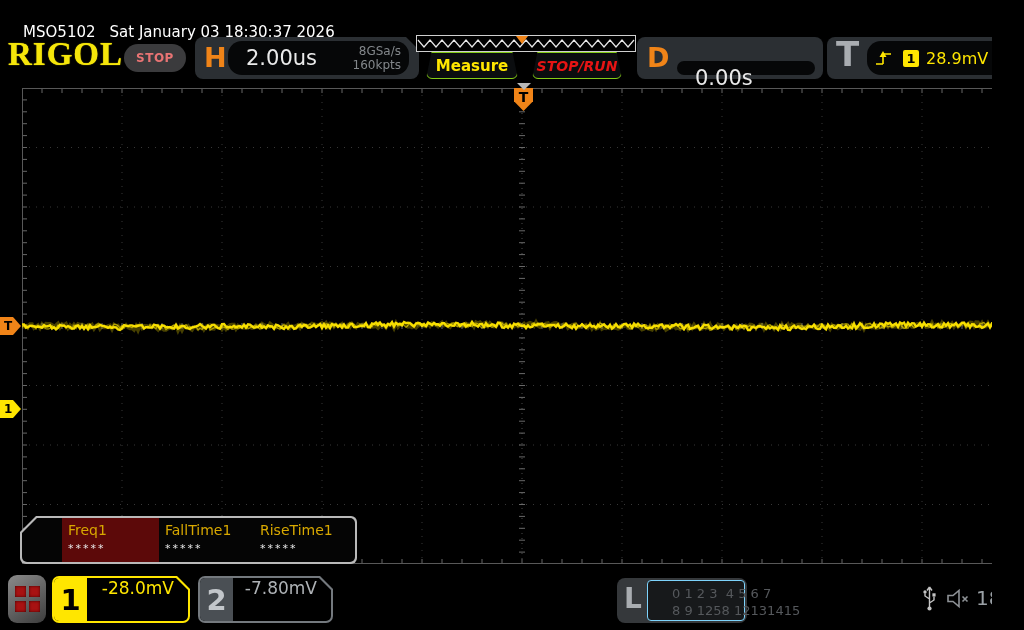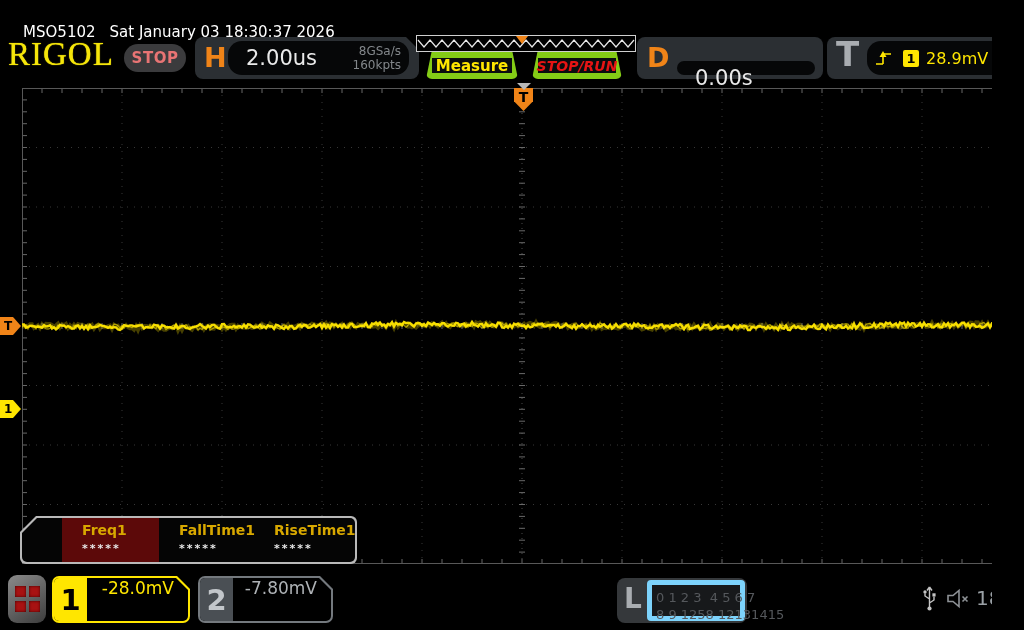--- a/index.html
+++ b/index.html
@@ -7,24 +7,24 @@
   body{font-family:"DejaVu Sans","Liberation Sans",sans-serif;}
   .screen{position:relative;width:992px;height:630px;background:#000;overflow:hidden;}
   .abs{position:absolute;}
 
   
   .topbar{left:4px;top:5px;color:#fff;font-size:15px;white-space:pre;}
   .topbar .model{margin-right:14px;}
 
   
   .brand{left:8px;top:36px;font-family:"Liberation Serif","DejaVu Serif",serif;
-         font-weight:normal;font-size:33px;color:#f5e50a;letter-spacing:1px;
+         font-weight:bold;font-size:33px;color:#f5e50a;letter-spacing:1px;
          text-shadow:0 0 1px #f5e50a;}
   .stop-pill{left:124px;top:44px;width:62px;height:28px;background:#3b3b3d;border-radius:16px;
-         color:#e87474;font-weight:bold;font-size:15px;display:flex;align-items:center;justify-content:center;letter-spacing:0.5px;}
+         color:#e87474;font-weight:bold;font-size:12px;display:flex;align-items:center;justify-content:center;letter-spacing:0.5px;}
   .hdr-block{background:#2b2f33;border-radius:8px;height:42px;top:37px;}
   .cut-tr{clip-path:polygon(0 0,calc(100% - 13px) 0,100% 13px,100% 100%,0 100%);}
   .hdr-letter{font-size:27px;font-weight:bold;color:#f08418;line-height:42px;}
   .hdr-pill{position:absolute;top:4px;bottom:4px;background:#060708;border-radius:14px;}
   .h-block{left:195px;width:224px;}
   .h-block .hdr-letter{position:absolute;left:9px;top:0;}
   .h-block .hdr-pill{left:33px;right:10px;}
   .tb-main{position:absolute;left:18px;top:5px;font-size:21px;color:#eaeaea;}
   .tb-rates{position:absolute;right:8px;top:3px;text-align:right;font-size:12px;color:#83878b;line-height:14px;}
   .d-block{left:637px;width:186px;}
@@ -34,21 +34,21 @@
   .t-block .hdr-letter{position:absolute;left:9px;top:-4px;font-size:34px;color:#a9adb1;}
   .t-block .hdr-pill{left:40px;right:5px;display:flex;align-items:center;}
   .trig-src{display:inline-block;background:#ffe600;color:#000;font-weight:bold;font-size:13px;
             width:16px;height:17px;line-height:17px;text-align:center;border-radius:2px;margin:0 7px 0 10px;}
   .trig-level{color:#ffe600;font-size:16px;}
   .trig-mode{color:#8fd420;font-size:15px;margin-left:14px;}
 
   
   .wave-strip{left:416px;top:35px;width:220px;height:17px;background:#000;border:1px solid #cfcfcf;}
   .wave-tri{left:516px;top:36px;width:0;height:0;border-left:6px solid transparent;border-right:6px solid transparent;border-top:8px solid #f08418;}
-  .hdr-btn{top:52px;height:27px;background:#0b0d0f;border:6px solid #84cc16;border-radius:6px;
+  .hdr-btn{top:52px;height:27px;background:#0b0d0f;border:1px solid #84cc16;border-radius:6px;
            display:flex;align-items:center;justify-content:center;font-weight:bold;
            clip-path:polygon(6% 0,94% 0,100% 100%,0 100%);}
   .measure-btn{left:426px;width:92px;color:#ffe600;font-size:15px;}
   .stoprun-btn{left:532px;width:90px;color:#e81414;font-size:14px;font-style:italic;}
 
   
   .grat{left:22px;top:88px;width:1000px;height:476px;}
   .gdot{stroke:#373737;stroke-dasharray:1 6;}
   .gcenter{stroke:#4a4a4a;stroke-dasharray:1 4;}
   .gtick{stroke:#686868;stroke-width:1;}
@@ -61,21 +61,21 @@
   .side-marker{left:0;width:21px;height:18px;color:#000;font-weight:bold;font-size:12px;
       line-height:18px;padding-left:4px;clip-path:polygon(0 0,62% 0,100% 50%,62% 100%,0 100%);}
   .trig-marker{top:317px;background:#f08418;}
   .ch1-marker{top:400px;background:#ffe600;}
 
   
   .meas-panel{left:20px;top:516px;width:337px;height:48px;background:#b9b9b9;
       clip-path:polygon(16px 0,100% 0,100% 100%,0 100%,0 16px);border-radius:6px;}
   .meas-inner{position:absolute;inset:2px;background:#050505;border-radius:5px;
       clip-path:polygon(15px 0,100% 0,100% 100%,0 100%,0 15px);}
-  .meas-cell{position:absolute;top:0;bottom:0;padding:4px 6px 0 20px;font-weight:bold;}
+  .meas-cell{position:absolute;top:0;bottom:0;padding:4px 6px 0 6px;}
   .meas-cell.sel{background:#5c0909;}
   .meas-label{font-size:14px;color:#d8a800;}
   .meas-value{font-size:11px;color:#e8e8e8;letter-spacing:2px;margin-top:4px;}
 
   
   .grid-icon{left:8px;top:575px;width:38px;height:48px;border-radius:9px;
       background:linear-gradient(145deg,#8b8b8b,#3c3c3c);}
   .grid-icon .sq{position:absolute;width:11px;height:11px;background:#a81212;box-shadow:inset 0 0 3px #400;}
   .ch-badge{top:576px;height:47px;border-radius:7px;
       clip-path:polygon(0 0,calc(100% - 13px) 0,100% 13px,100% 100%,0 100%);}
@@ -90,21 +90,21 @@
   .ch2-badge{left:198px;width:135px;background:#74797e;}
   .ch2-badge .tab{background:#4a4f54;color:#c2c6ca;}
   .ch2-badge .vals{color:#aeb2b6;}
   .dc-icon{display:inline-block;width:15px;height:9px;border-top:2px solid currentColor;position:relative;margin-right:4px;}
   .dc-icon::after{content:"";position:absolute;top:2px;left:0;width:100%;height:2px;
       background:repeating-linear-gradient(90deg,currentColor 0 3px,transparent 3px 6px);}
 
   .l-badge{left:617px;top:578px;width:130px;height:45px;background:#35383b;border-radius:8px;}
   .l-badge .l-tab{position:absolute;left:7px;top:4px;font-size:28px;font-weight:bold;color:#a9adb1;}
   .l-badge .l-body{position:absolute;left:30px;top:2px;right:2px;bottom:2px;background:#17191b;
-      border-radius:4px;border:5px solid #7dd3fc;padding:4px 0 0 4px;}
+      border-radius:4px;border:1px solid #7dd3fc;padding:4px 0 0 24px;}
   .l-row{font-size:13px;color:#55585c;white-space:pre;line-height:17px;}
 
   .usb-icon{left:922px;top:584px;}
   .spk-icon{left:946px;top:588px;}
   .clock{left:976px;top:586px;font-size:20px;color:#9aa0a5;}
 </style>
 </head>
 <body>
 
 <div class="screen">

